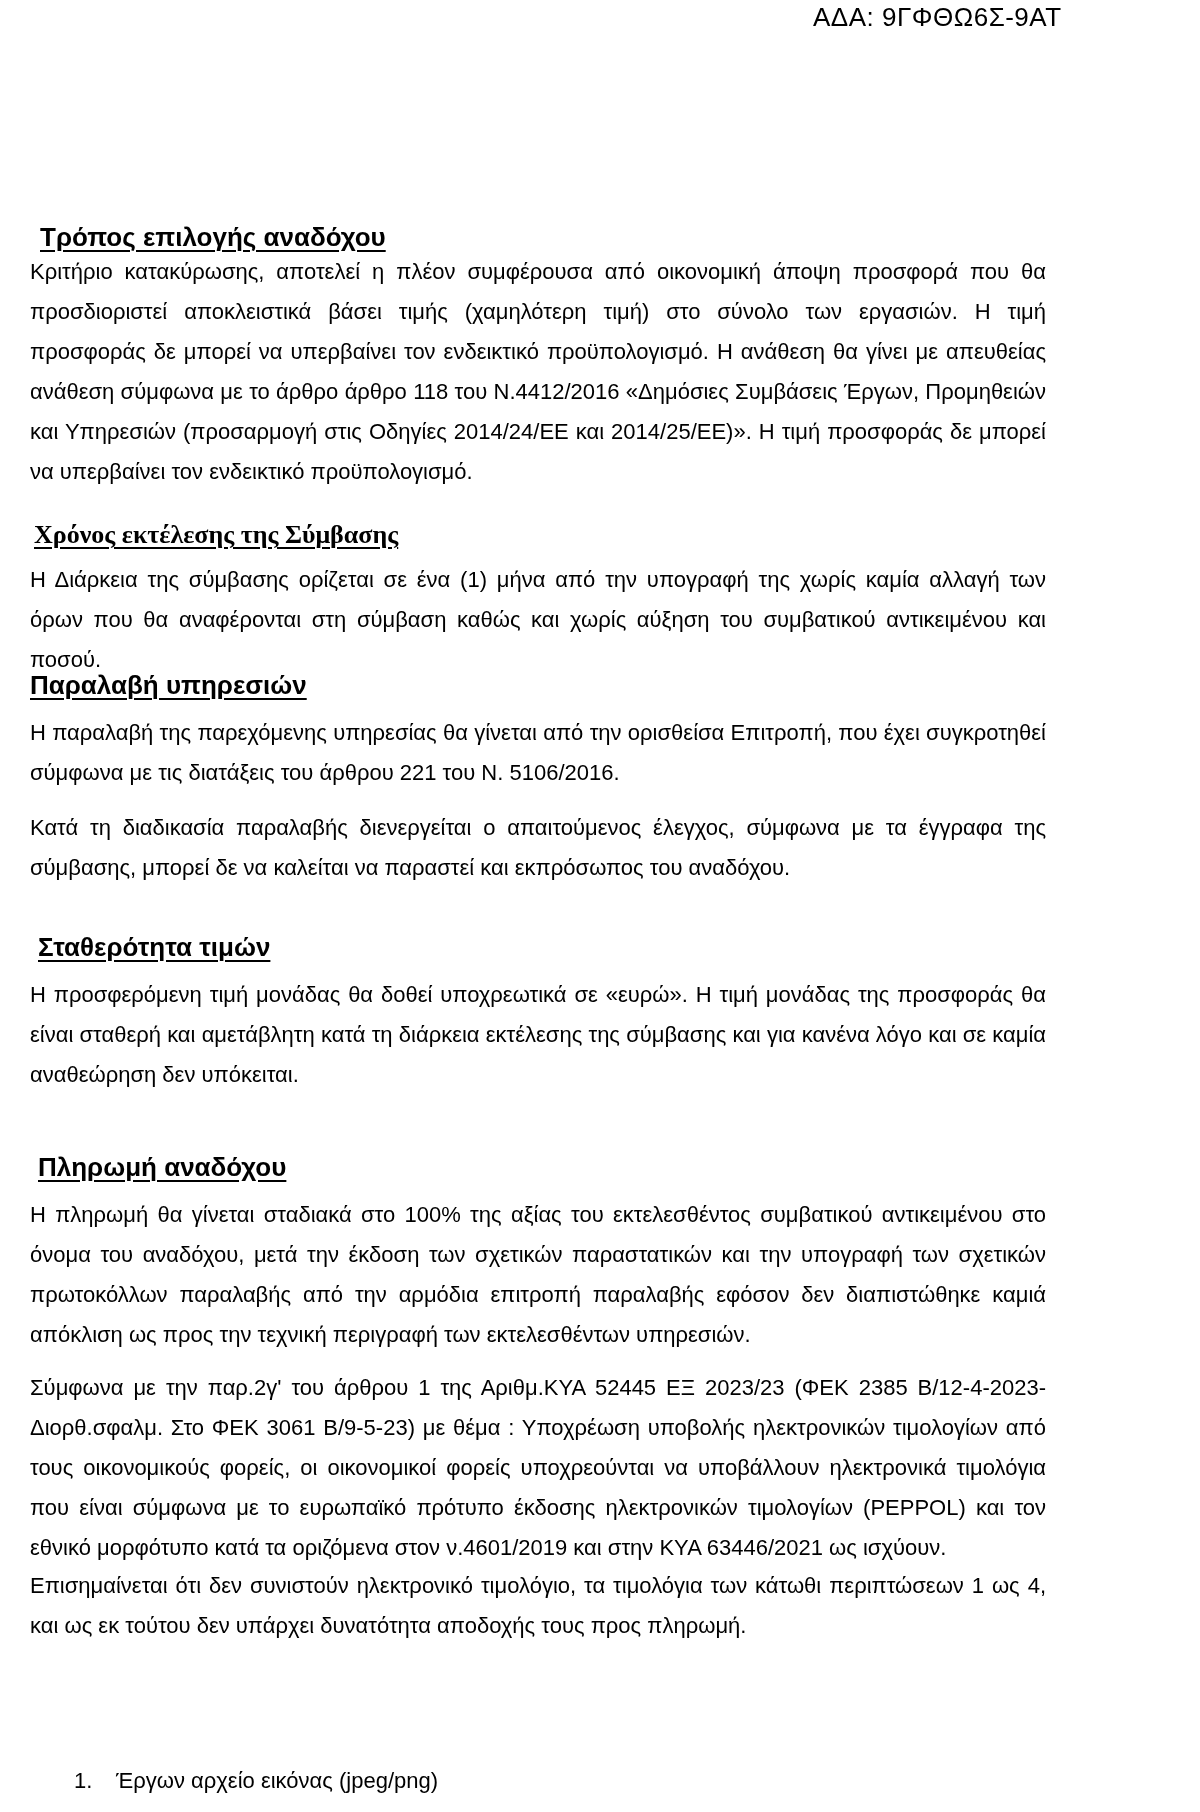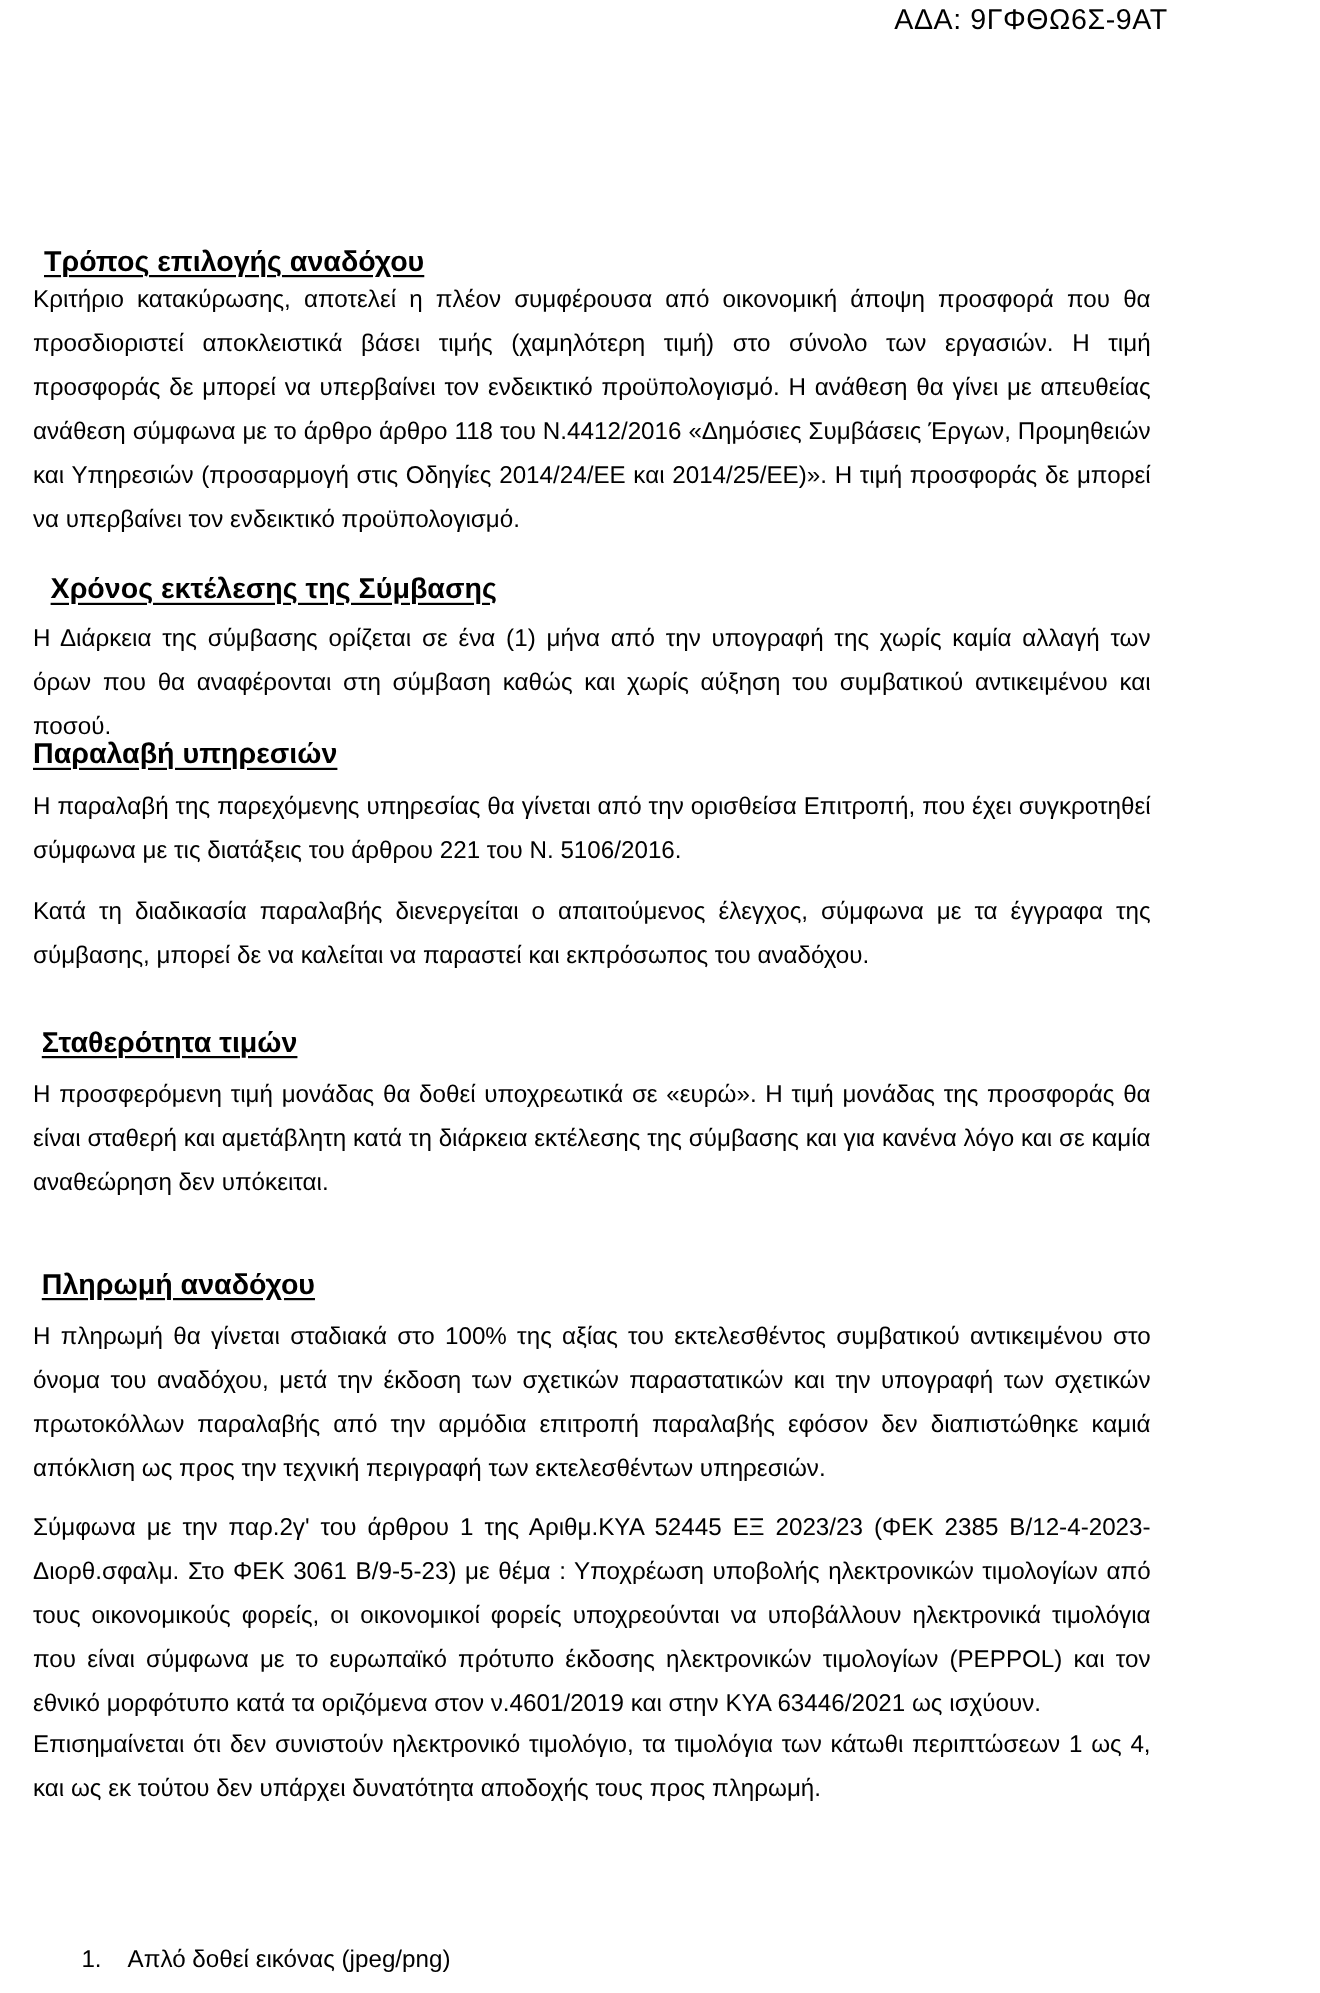--- a/index.html
+++ b/index.html
@@ -30,31 +30,31 @@
 </head>
 <body>
 
 <div class="ada">ΑΔΑ: 9ΓΦΘΩ6Σ-9ΑΤ</div>
 
 <div class="page">
 
   <div class="h" style="top:222px; left:10px;">Τρόπος επιλογής αναδόχου</div>
   <div class="p" style="top:252px;">Κριτήριο κατακύρωσης, αποτελεί η πλέον συμφέρουσα από οικονομική άποψη προσφορά που θα προσδιοριστεί αποκλειστικά βάσει τιμής (χαμηλότερη τιμή) στο σύνολο των εργασιών. Η τιμή προσφοράς δε μπορεί να υπερβαίνει τον ενδεικτικό προϋπολογισμό. Η ανάθεση θα γίνει με απευθείας ανάθεση σύμφωνα με το άρθρο άρθρο 118 του Ν.4412/2016 «Δημόσιες Συμβάσεις Έργων, Προμηθειών και Υπηρεσιών (προσαρμογή στις Οδηγίες 2014/24/ΕΕ και 2014/25/ΕΕ)». Η τιμή προσφοράς δε μπορεί να υπερβαίνει τον ενδεικτικό προϋπολογισμό.</div>
 
-  <div class="h" style="top:520px; left:16px;">Χρόνος εκτέλεσης της Σύμβασης</div>
+  <div class="h" style="top:520px; left:4px;font-family:Liberation Serif, serif;">Χρόνος εκτέλεσης της Σύμβασης</div>
   <div class="p" style="top:560px;">Η Διάρκεια της σύμβασης ορίζεται σε ένα (1) μήνα από την υπογραφή της χωρίς καμία αλλαγή των όρων που θα αναφέρονται στη σύμβαση καθώς και χωρίς αύξηση του συμβατικού αντικειμένου και ποσού.</div>
 
   <div class="h" style="top:670px; left:0;">Παραλαβή υπηρεσιών</div>
   <div class="p" style="top:713px;">Η παραλαβή της παρεχόμενης υπηρεσίας θα γίνεται από την ορισθείσα Επιτροπή, που έχει συγκροτηθεί σύμφωνα με τις διατάξεις του άρθρου 221 του Ν. 5106/2016.</div>
   <div class="p" style="top:808px;">Κατά τη διαδικασία παραλαβής διενεργείται ο απαιτούμενος έλεγχος, σύμφωνα με τα έγγραφα της σύμβασης, μπορεί δε να καλείται να παραστεί και εκπρόσωπος του αναδόχου.</div>
 
   <div class="h" style="top:932px; left:8px;">Σταθερότητα τιμών</div>
   <div class="p" style="top:975px;">Η προσφερόμενη τιμή μονάδας θα δοθεί υποχρεωτικά σε «ευρώ». Η τιμή μονάδας της προσφοράς θα είναι σταθερή και αμετάβλητη κατά τη διάρκεια εκτέλεσης της σύμβασης και για κανένα λόγο και σε καμία αναθεώρηση δεν υπόκειται.</div>
 
   <div class="h" style="top:1152px; left:8px;">Πληρωμή αναδόχου</div>
   <div class="p" style="top:1195px;">Η πληρωμή θα γίνεται σταδιακά στο 100% της αξίας του εκτελεσθέντος συμβατικού αντικειμένου στο όνομα του αναδόχου, μετά την έκδοση των σχετικών παραστατικών και την υπογραφή των σχετικών πρωτοκόλλων παραλαβής από την αρμόδια επιτροπή παραλαβής εφόσον δεν διαπιστώθηκε καμιά απόκλιση ως προς την τεχνική περιγραφή των εκτελεσθέντων υπηρεσιών.</div>
   <div class="p" style="top:1368px;">Σύμφωνα με την παρ.2γ' του άρθρου 1 της Αριθμ.ΚΥΑ 52445 ΕΞ 2023/23 (ΦΕΚ 2385 Β/12-4-2023-Διορθ.σφαλμ. Στο ΦΕΚ 3061 Β/9-5-23) με θέμα : Υποχρέωση υποβολής ηλεκτρονικών τιμολογίων από τους οικονομικούς φορείς, οι οικονομικοί φορείς υποχρεούνται να υποβάλλουν ηλεκτρονικά τιμολόγια που είναι σύμφωνα με το ευρωπαϊκό πρότυπο έκδοσης ηλεκτρονικών τιμολογίων (PEPPOL) και τον εθνικό μορφότυπο κατά τα οριζόμενα στον ν.4601/2019 και στην ΚΥΑ 63446/2021 ως ισχύουν.</div>
   <div class="p" style="top:1566px;">Επισημαίνεται ότι δεν συνιστούν ηλεκτρονικό τιμολόγιο, τα τιμολόγια των κάτωθι περιπτώσεων 1 ως 4, και ως εκ τούτου δεν υπάρχει δυνατότητα αποδοχής τους προς πληρωμή.</div>
 
   <div class="li" style="top:1768px; left:44px;">
-    <span class="num">1.</span><span>Απλό δοθεί εικόνας (jpeg/png)</span>
+    <span class="num">1.</span><span>Έργων αρχείο εικόνας (jpeg/png)</span>
   </div>
 </div>
 
 </body></html>

